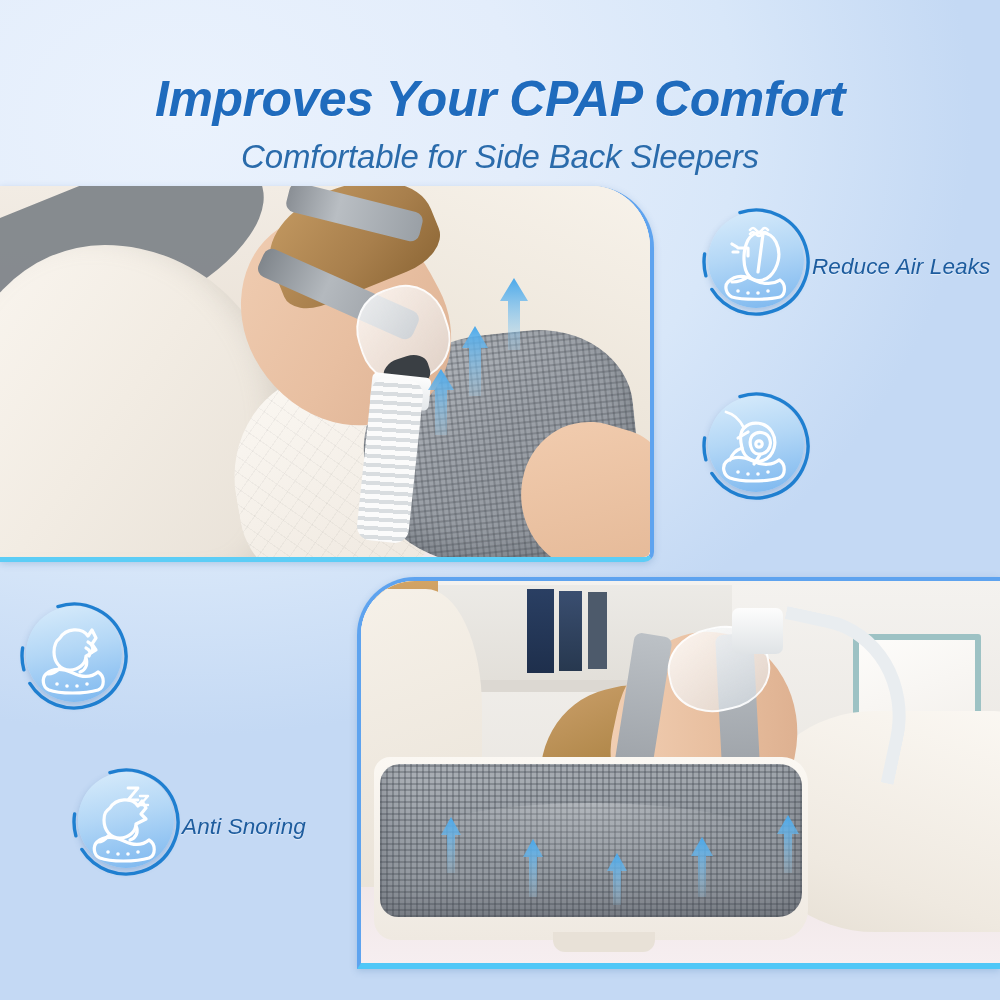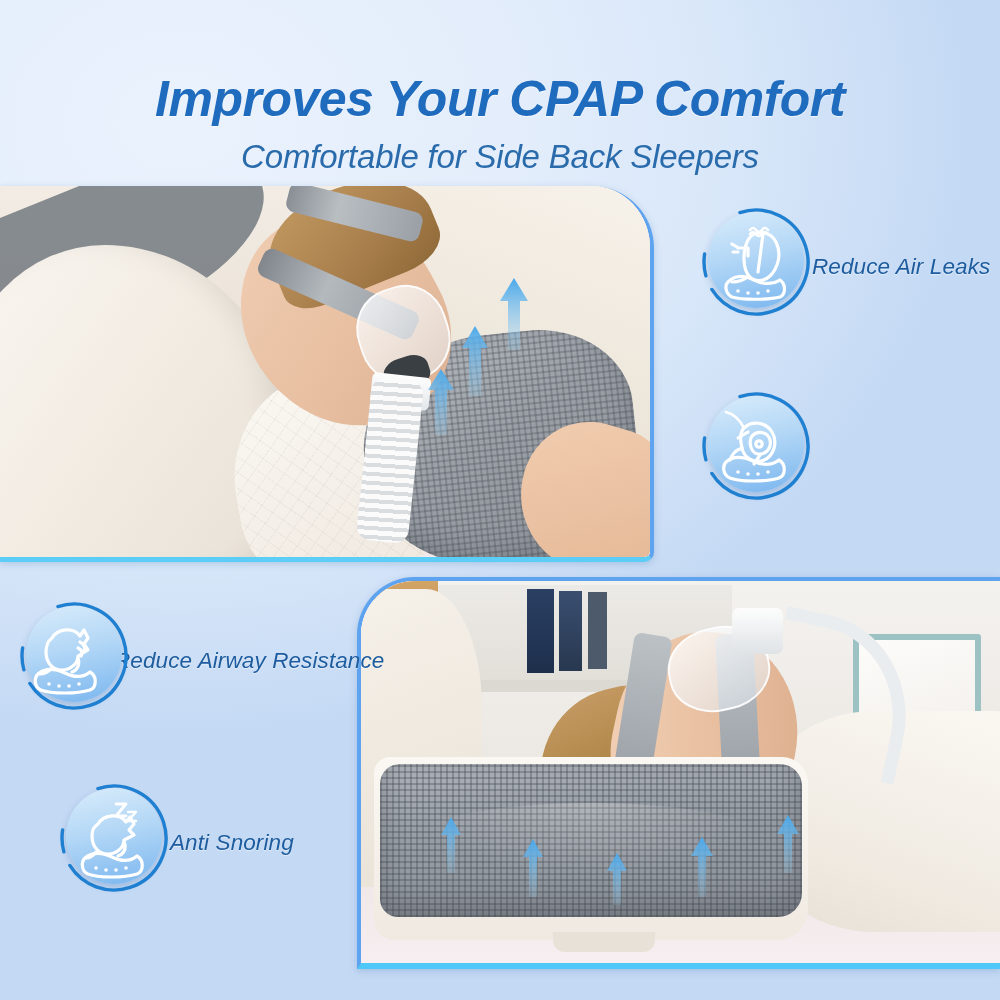--- a/index.html
+++ b/index.html
@@ -215,21 +215,21 @@
     font-weight:400;
     color:#1d5c9e;
     white-space:nowrap;
     letter-spacing:.1px;
     text-shadow:0 1px 1px rgba(255,255,255,.55);
   }
 
   #feat-air-leaks      { left:700px; top:206px; width:300px; }
   #feat-mask-pressure  { left:700px; top:390px; width:300px; }
   #feat-airway         { left:18px;  top:600px; width:340px; }
-  #feat-snoring        { left:58px;  top:782px; width:260px; }
+  #feat-snoring        { left:58px;  top:766px; width:260px;justify-content:center; }
 </style>
 </head>
 <body>
 
 <div id="stage">
 
   <div id="header">
     <div id="title">Improves Your CPAP Comfort</div>
     <div id="subtitle">Comfortable for Side Back Sleepers</div>
   </div>
@@ -460,21 +460,20 @@
           <path d="M60 50 C62 56 60 62 54 64"></path>
 
           <path d="M20 66 C28 59 38 61 47 65 C57 70 66 69 72 64 C79 68 79 79 72 82 C59 86 33 86 23 82 C16 79 16 70 20 66 Z"></path>
           <circle cx="31" cy="76" r="1.8" fill="#ffffff" stroke="none"></circle>
           <circle cx="41" cy="78" r="1.8" fill="#ffffff" stroke="none"></circle>
           <circle cx="51" cy="78" r="1.8" fill="#ffffff" stroke="none"></circle>
           <circle cx="61" cy="76" r="1.8" fill="#ffffff" stroke="none"></circle>
         </g>
       </svg>
     </div>
-    <div class="caption">Reduce Airway Resistance</div>
   </div>
 
   <div class="feature" id="feat-snoring">
     <div class="badge">
       <div class="disc"></div>
       <svg class="ring" viewBox="0 0 112 112">
         <circle cx="56" cy="56" r="52" fill="none" stroke="#1f7fd0" stroke-width="3.4" stroke-dasharray="232 15 22 58" stroke-linecap="round" transform="rotate(-108 56 56)"></circle>
       </svg>
       <svg class="glyph" viewBox="0 0 96 96">
         <g fill="none" stroke="#ffffff" stroke-width="3.2" stroke-linecap="round" stroke-linejoin="round">

